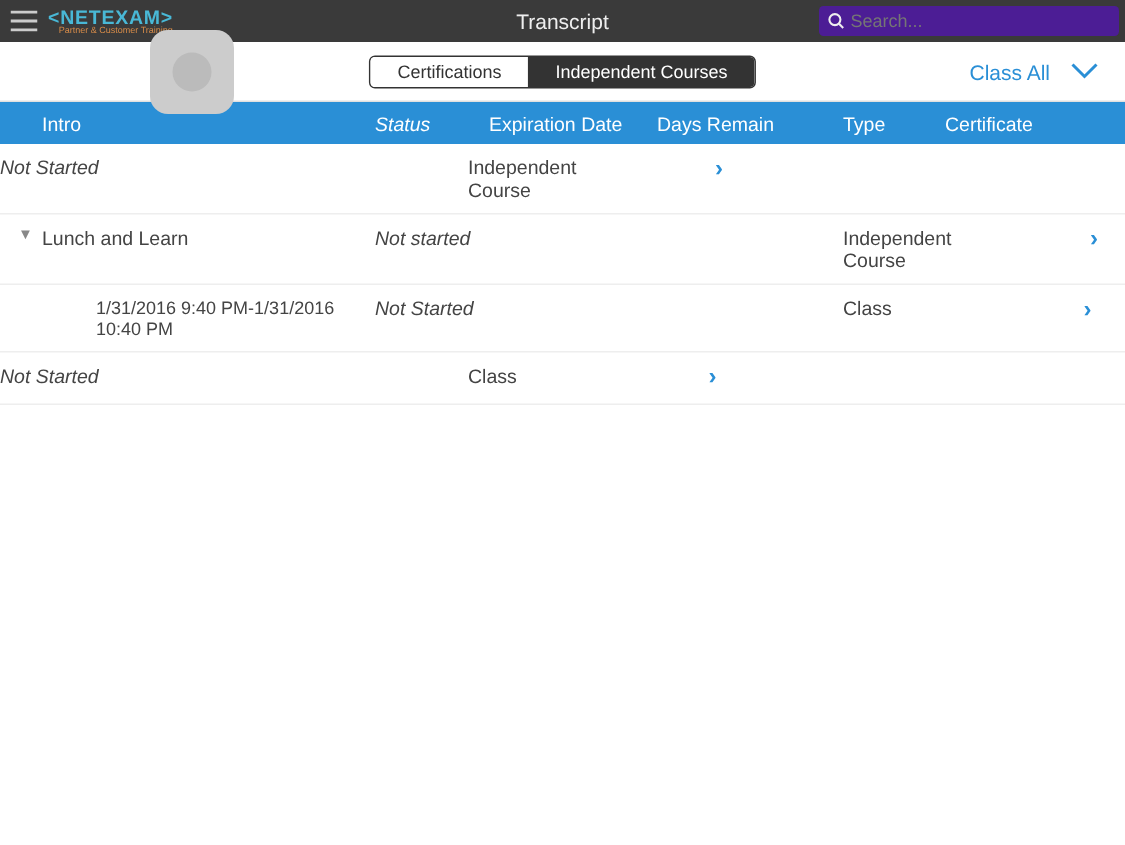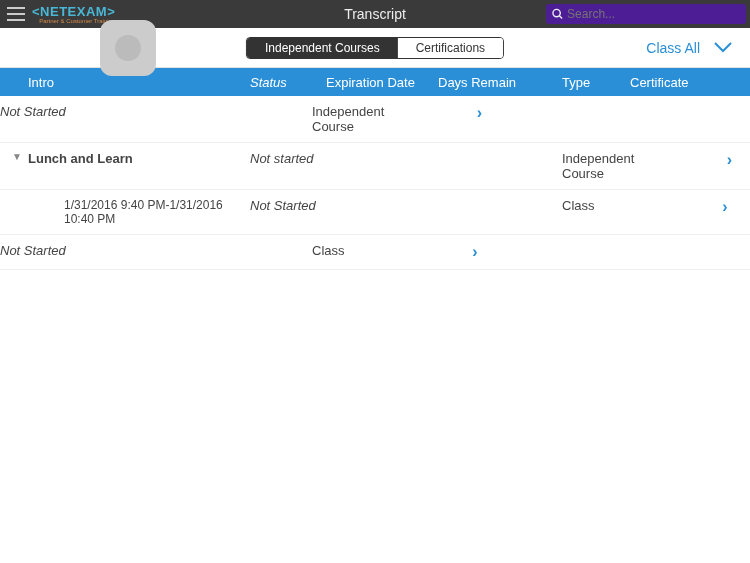--- a/index.html
+++ b/index.html
@@ -146,21 +146,21 @@
   .row {
     display: flex;
     align-items: flex-start;
     padding: 8px 0;
     border-bottom: 1px solid #eee;
     font-size: 13px;
     color: #444;
   }
   .row .col-name { padding-left: 28px; }
   .row.sub .col-name { padding-left: 64px; font-size: 12px; }
-  .row.bold .col-name { font-weight: bold; padding-left: 28px; }
+  .row.bold .col-name { font-weight: normal; padding-left: 28px; }
   .caret {
     position: absolute;
     left: 12px;
     color: #888;
     font-size: 10px;
   }
   .row-rel { position: relative; }
   .arrow {
     color: #2a8fd6;
     font-weight: bold;
@@ -190,22 +190,22 @@
       </svg>
     <input placeholder="Search..." style="">
   </div>
 </div>
 
 <div class="toolbar">
   <div class="finger-box">
     <div class="finger-inner"></div>
   </div>
   <div class="segmented">
+    <div class="seg">Certifications</div>
     <div class="seg active">Independent Courses</div>
-    <div class="seg">Certifications</div>
   </div>
   <div class="expand">
     <span>Class All</span>
     <svg width="18" height="12" viewBox="0 0 18 12">
         <path d="M1 1l8 8 8-8" stroke="#2a8fd6" stroke-width="2" fill="none"></path>
       </svg>
   </div>
 </div>
 
 <div class="header-row">

